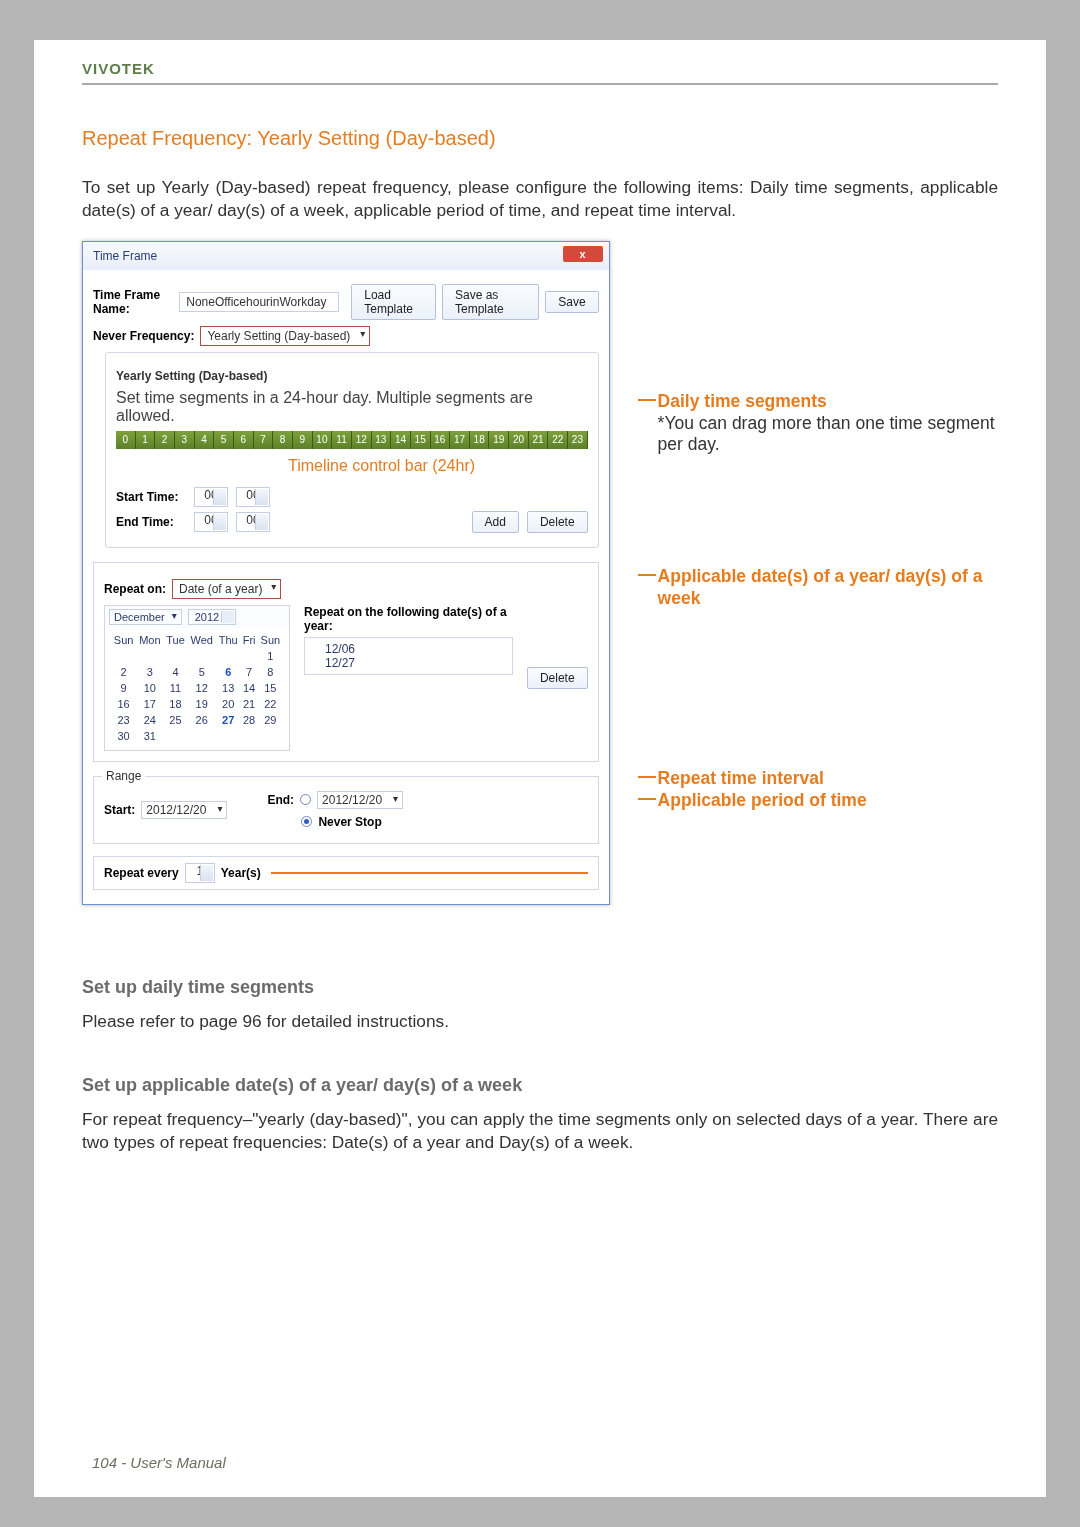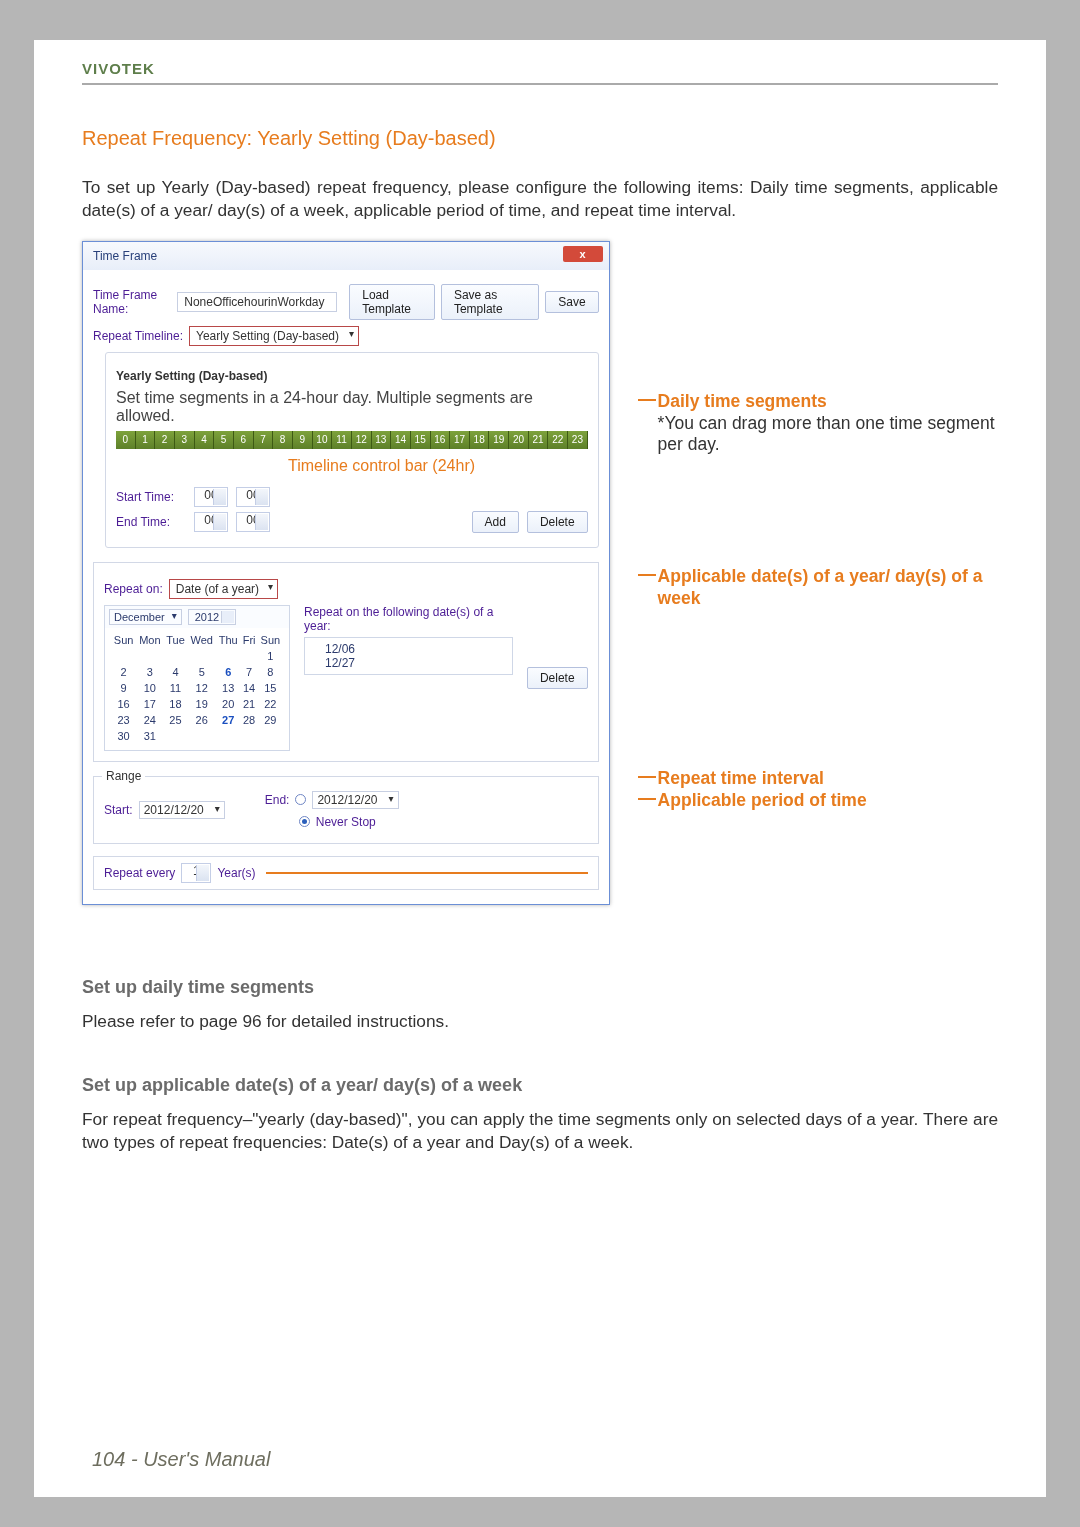--- a/index.html
+++ b/index.html
@@ -61,21 +61,21 @@
   background: #d34a3a;
   color: #fff;
   text-align: center;
   font-weight: bold;
   font-size: 11px;
   border-radius: 2px;
   line-height: 16px;
 }
 .dialog-body { padding: 8px 10px 14px 10px; }
 .row { display: flex; align-items: center; gap: 6px; margin: 6px 0; }
-.lbl { font-size: 12px; color: #4c1d95; }
+.lbl { font-size: 12px; color: #000000; font-weight: bold; }
 .input-ro {
   border: 1px solid #c7cfe2;
   background: #fff;
   padding: 2px 6px;
   font-size: 12px;
   min-width: 140px;
   height: 20px;
 }
 .btn {
   border: 1px solid #b4c0dd;
@@ -229,21 +229,21 @@
 .annot-block { margin-bottom: 102px; }
 .annot-block.b2 { margin-top: 110px; margin-bottom: 158px; }
 
 .lower { margin-top: 72px; }
 .sub-heading { color:#6b6b6b; font-weight:bold; font-size:18px; margin-top:26px; margin-bottom:12px; }
 .footer {
   position: absolute;
   bottom: 26px; left: 58px;
   color: #6e6e5f;
   font-style: italic;
-  font-size: 20px;
+  font-size: 15px;
 }
 .hr-annot { border-top:2px solid #e77c1e; flex:0 0 18px; height:0; margin:8px 2px 0 0; align-self:flex-start; }
 .annot-row { display:flex; }
 </style>
 </head>
 <body>
 
 <div class="page">
   <div class="header-brand">VIVOTEK</div>
   <div class="section-title">Repeat Frequency: Yearly Setting (Day-based)</div>
@@ -259,21 +259,21 @@
       <div class="dialog-body">
         <div class="row">
           <span class="lbl">Time Frame Name:</span>
           <span class="input-ro" style="min-width:160px">NoneOfficehourinWorkday</span>
           <span style="flex:1"></span>
           <span class="btn">Load Template</span>
           <span class="btn">Save as Template</span>
           <span class="btn">Save</span>
         </div>
         <div class="row">
-          <span class="lbl">Repeat Timeline:</span>
+          <span class="lbl">Never Frequency:</span>
           <span class="combo" style="min-width:170px">Yearly Setting (Day-based)</span>
         </div>
 
         <div class="segments-box indent-sec">
           <div class="yrly-title">Yearly Setting (Day-based)</div>
           <div class="hint">Set time segments in a 24-hour day. Multiple segments are allowed.</div>
           <div class="timeline" id="timeline">
               <div class="tick">0</div>
               <div class="tick">1</div>
               <div class="tick">2</div>

